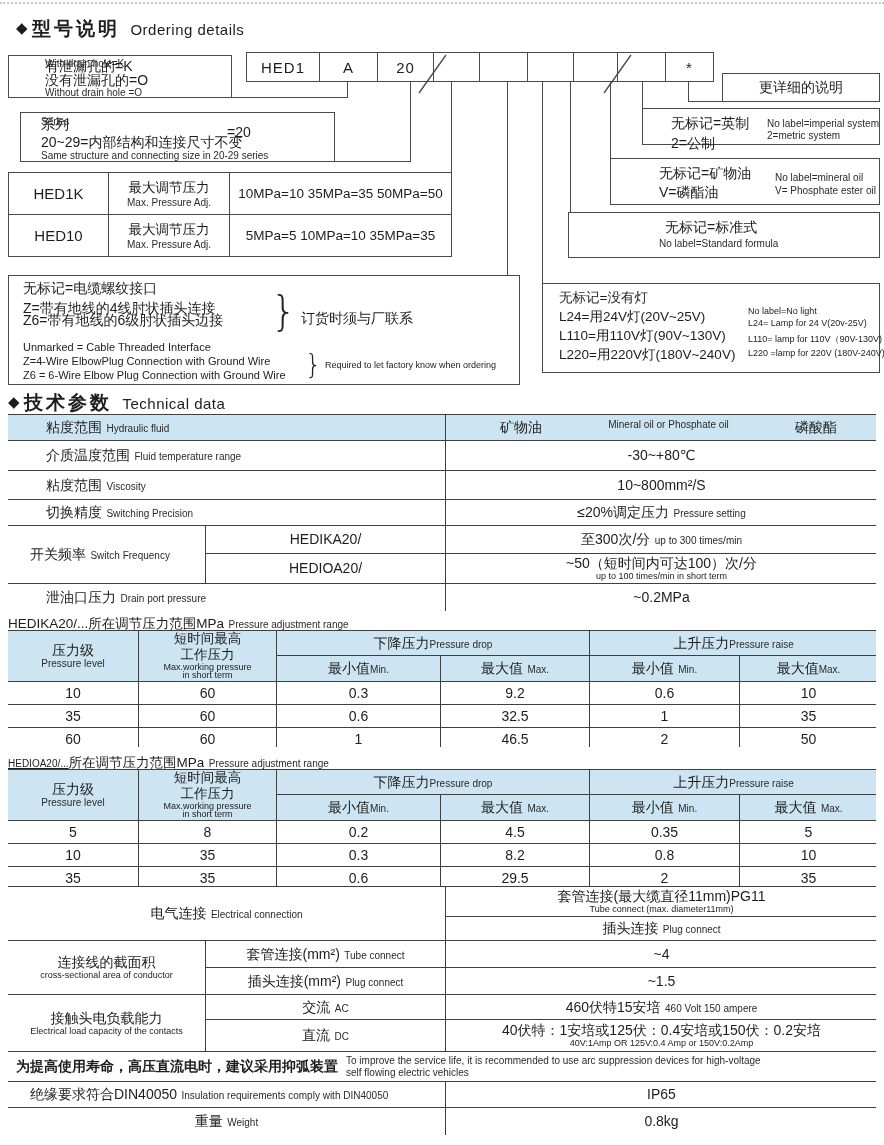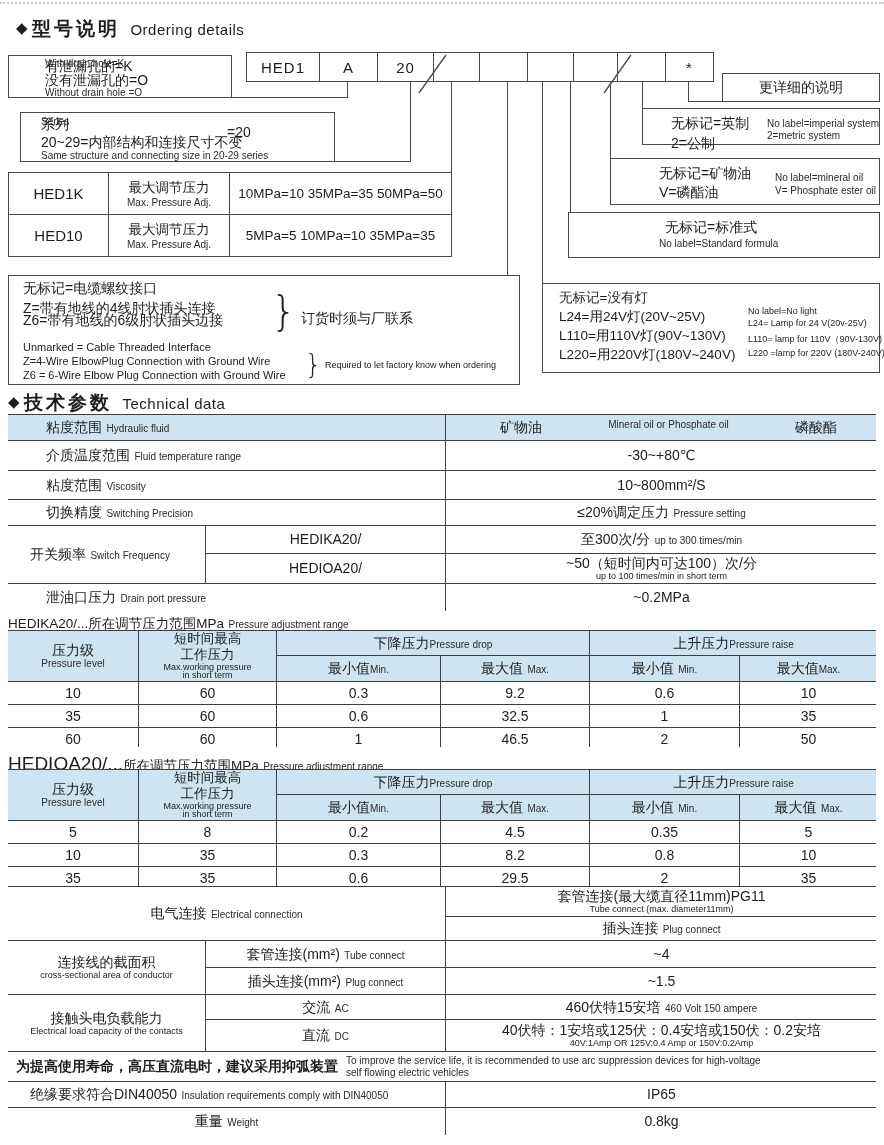--- a/index.html
+++ b/index.html
@@ -336,21 +336,21 @@
             <td>1</td>
             <td>46.5</td>
             <td>2</td>
             <td>50</td>
       </tr>
     </tbody>
       </table>
   </div>
 
   <div class="caption" style="left:8px; top:753px;">
-    <span style="font-size:19px;text-decoration:underline;">HEDIOA20/...</span><span class="zh13">所在调节压力范围MPa</span>
+    <span style="font-size:10px;text-decoration:underline;">HEDIOA20/...</span><span class="zh13">所在调节压力范围MPa</span>
     <span class="en10">Pressure adjustment range</span>
   </div>
 
   <div class="twrap" style="left:8px; top:769px; width:868px; height:117px;">
     <table class="dtable" style="width:870px;">
       <colgroup>
           <col style="width:131px">
           <col style="width:138px">
           <col style="width:164px">
           <col style="width:149px">

